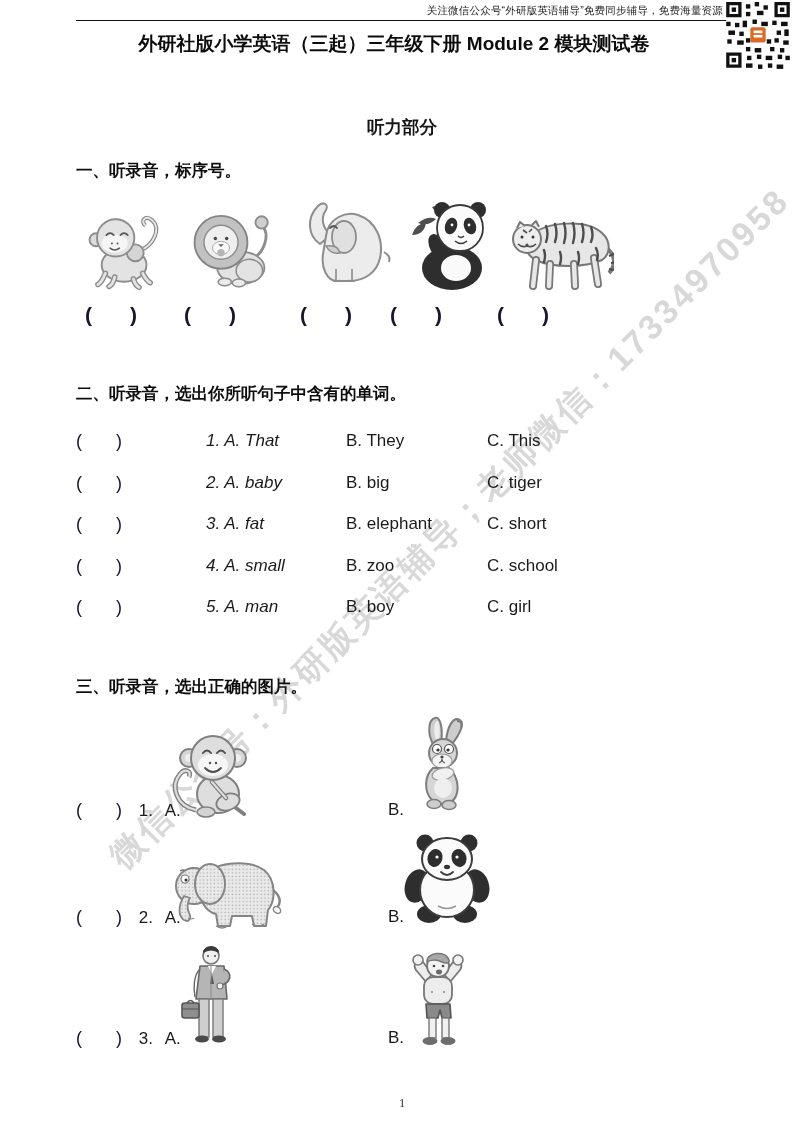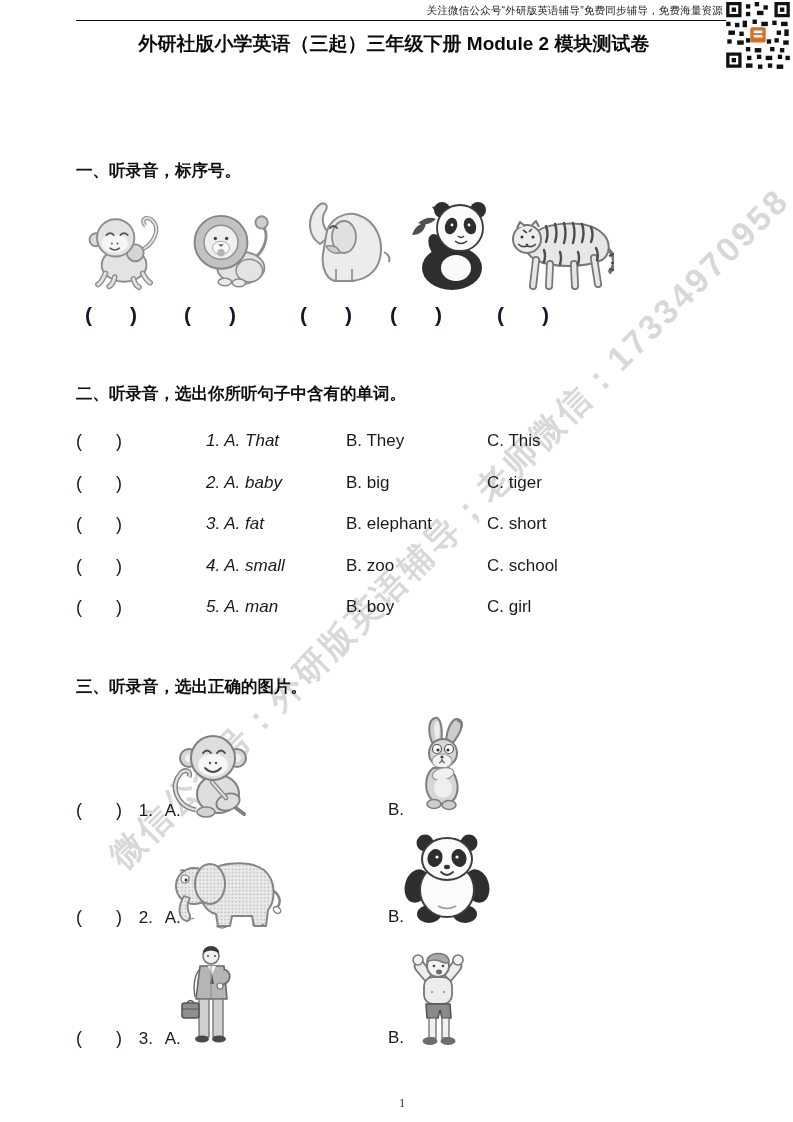--- a/index.html
+++ b/index.html
@@ -84,20 +84,21 @@
           <rect x="19" y="28" width="2" height="2"></rect>
           <rect x="23" y="28.5" width="3" height="2"></rect>
       </g>
       <rect x="11" y="11.5" width="7" height="7" rx="1" fill="#d96a28"></rect>
       <rect x="12.5" y="13" width="4" height="1.2" fill="#fff"></rect>
       <rect x="12.5" y="15" width="4" height="1.2" fill="#fff"></rect>
     </svg>
   </div>
 
   <div class="abs title">外研社版小学英语（三起）三年级下册 Module 2 模块测试卷</div>
+  <div class="abs section-title">听力部分</div>
 
   <div class="abs part-head" style="left:76px;top:160px;text-align:center;">一、听录音，标序号。</div>
 
   <div class="abs img-box" style="left:83px;top:206px;width:84px;height:88px;">
     <svg viewBox="0 0 90 90">
       <path d="M60,46 C76,40 84,22 74,13 C67,7 61,14 67,19" fill="none" stroke="#8d8d8d" stroke-width="4.5"></path>
       <path d="M60,46 C76,40 84,22 74,13 C67,7 61,14 67,19" fill="none" stroke="#e6e6e6" stroke-width="2"></path>
       <ellipse cx="44" cy="61" rx="24" ry="18" fill="#e3e3e3" stroke="#8d8d8d" stroke-width="2"></ellipse>
       <path d="M24,70 q-4,10 -8,12 M34,74 q-2,8 -6,10 M54,76 q2,7 6,9 M64,70 q4,8 8,10" stroke="#8d8d8d" stroke-width="6" stroke-linecap="round" fill="none"></path>
       <path d="M24,70 q-4,10 -8,12 M34,74 q-2,8 -6,10 M54,76 q2,7 6,9 M64,70 q4,8 8,10" stroke="#e3e3e3" stroke-width="3" stroke-linecap="round" fill="none"></path>

